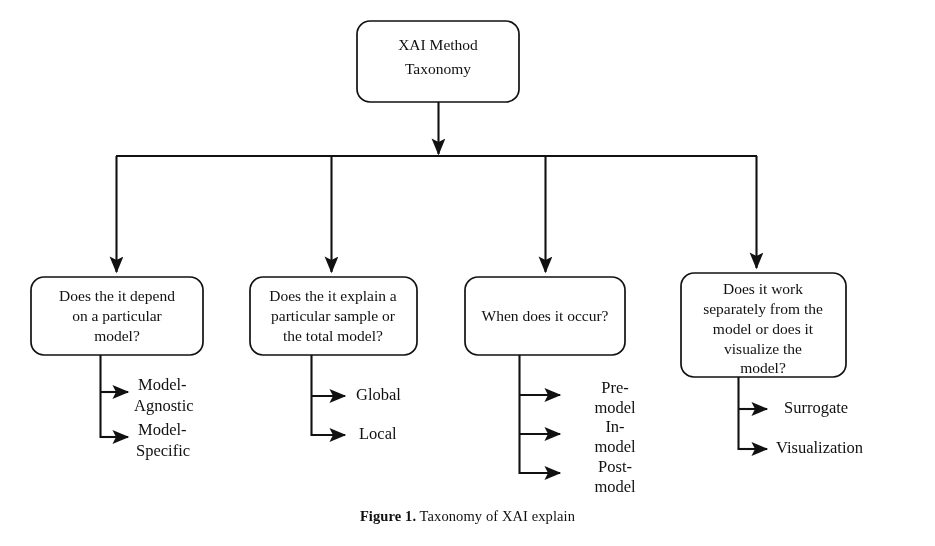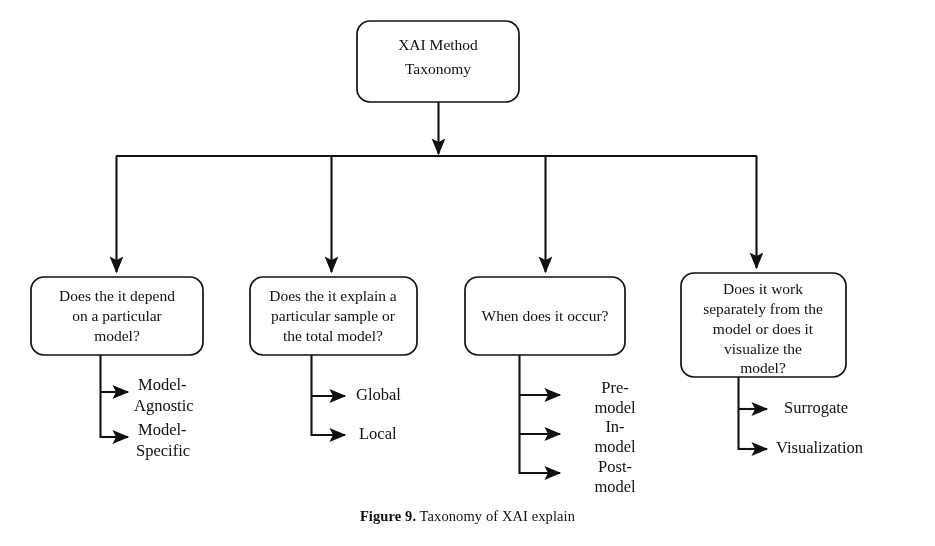--- a/index.html
+++ b/index.html
@@ -158,16 +158,16 @@
       <text class="node-text" x="763" y="369">model?</text>
     </g>
     <line class="connector" x1="738.5" y1="377" x2="738.5" y2="450"></line>
     <line class="connector" x1="738.5" y1="409" x2="767" y2="409" marker-end="url(#arrowhead)"></line>
     <line class="connector" x1="738.5" y1="449" x2="767" y2="449" marker-end="url(#arrowhead)"></line>
     <text class="leaf-text anchor-start" x="784" y="409">Surrogate</text>
     <text class="leaf-text anchor-start" x="776" y="449">Visualization</text>
   </svg>
 
   <div class="caption">
-    <span class="caption-label">Figure 9.</span><span class="caption-text"> Taxonomy of XAI explain</span>
+    <span class="caption-label">Figure 1.</span><span class="caption-text"> Taxonomy of XAI explain</span>
   </div>
 
 </div>
 
 </body></html>

